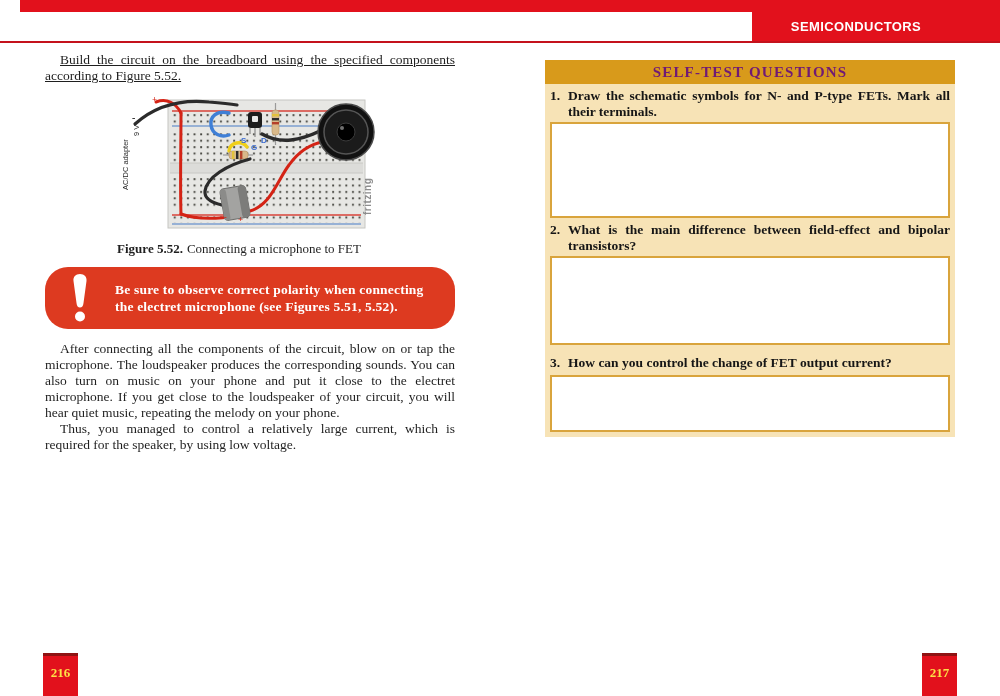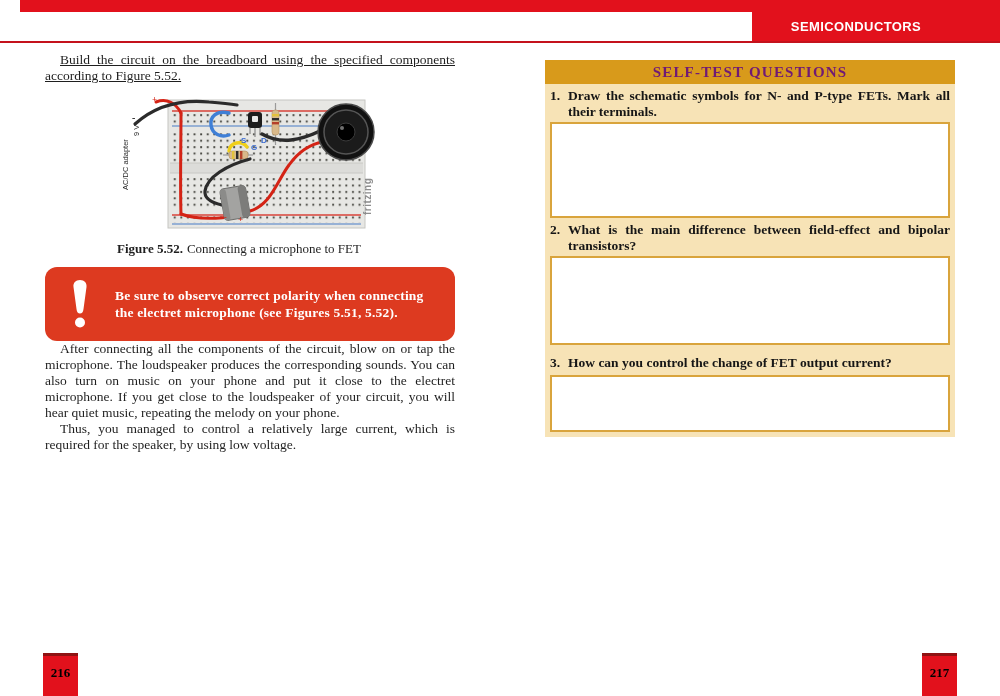--- a/index.html
+++ b/index.html
@@ -17,22 +17,22 @@
 
   
   .intro{position:absolute;left:45px;top:52px;width:410px;font-size:13.5px;line-height:16px;
          text-align:justify;text-indent:15px;margin:0;text-decoration:underline;}
   .figure-wrap{position:absolute;left:119px;top:93px;width:256px;height:138px;}
   .figure-caption{position:absolute;left:34px;top:241px;width:410px;text-align:center;
                   font-size:13px;}
   .figure-caption .cap-label{font-weight:bold;}
   .figure-caption .cap-text{margin-left:4px;}
 
-  .warning{position:absolute;left:45px;top:267px;width:410px;height:74px;background:#dd3a20;
-           border-radius:12px;box-sizing:border-box;display:flex;align-items:center;}
+  .warning{position:absolute;left:45px;top:267px;width:410px;height:62px;background:#dd3a20;
+           border-radius:23px;box-sizing:border-box;display:flex;align-items:center;}
   .warning-icon{width:70px;display:flex;justify-content:center;flex:0 0 70px;}
   .warning-text{color:#ffffff;font-weight:bold;font-size:13.5px;line-height:17px;
                 padding-right:14px;letter-spacing:.2px;}
 
   .bodytext{position:absolute;left:45px;top:341px;width:410px;font-size:13.5px;line-height:16px;
             text-align:justify;}
   .bodytext p{margin:0;text-indent:15px;}
 
   
   .panel{position:absolute;left:545px;top:60px;width:410px;background:#f7e3b6;}
@@ -43,21 +43,21 @@
   .q .q-num{flex:0 0 18px;}
   .q .q-text{flex:1;text-align:justify;}
   .abox{background:#ffffff;border:2px solid #d9a43c;box-sizing:border-box;}
   .abox-1{height:96px;margin:2px 0 4px;}
   .abox-2{height:89px;margin:2px 0 10px;}
   .abox-3{height:57px;margin:4px 0 0;}
   .q-2{margin-top:0;}
 
   
   .pagenum{position:absolute;top:653px;width:35px;height:43px;background:#e2111c;
-           border-top:3px solid #8f1313;box-sizing:border-box;color:#000000;font-weight:bold;
+           border-top:3px solid #8f1313;box-sizing:border-box;color:#fde047;font-weight:bold;
            font-size:13px;text-align:center;padding-top:9px;}
   .pagenum-left{left:43px;}
   .pagenum-right{left:922px;text-align:center;}
 </style>
 </head>
 <body>
 
 <div class="page">
 
   <div class="top-strip"></div>

